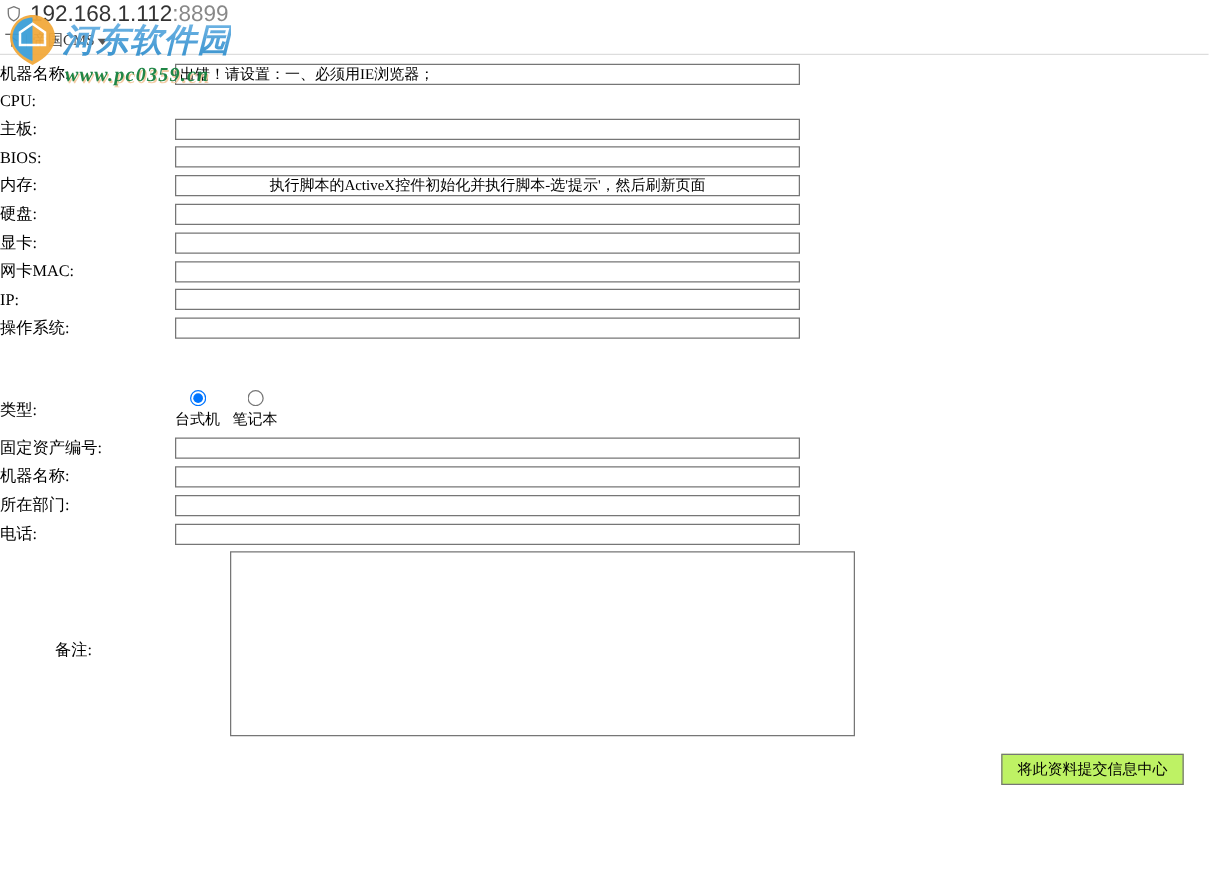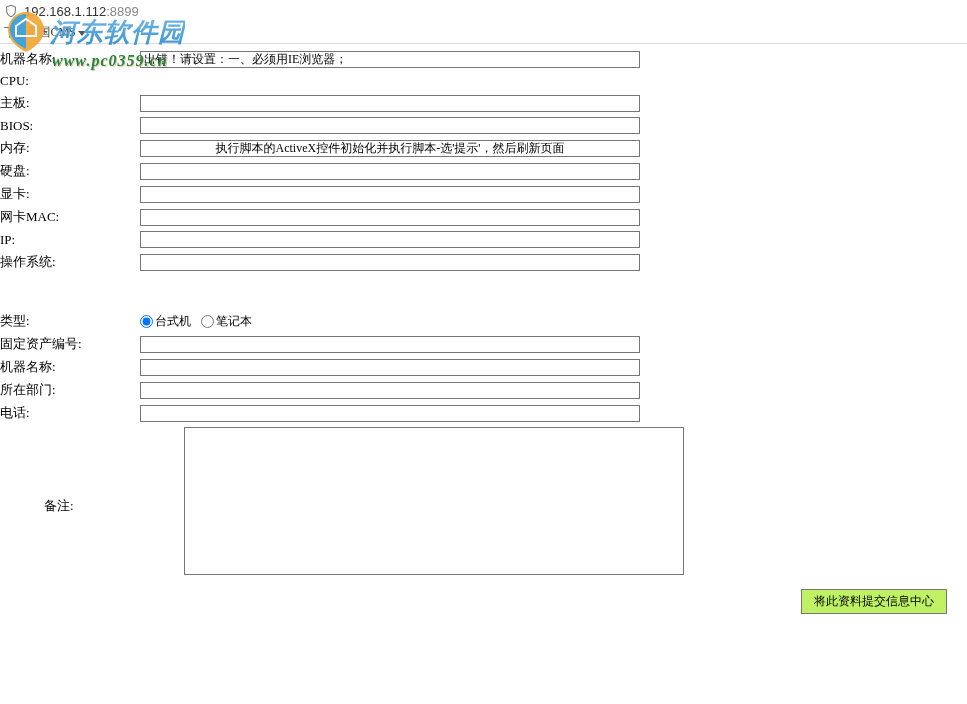--- a/index.html
+++ b/index.html
@@ -10,21 +10,21 @@
       width: 967px;
       height: 704px;
       position: relative;
       overflow: hidden;
     }
     .addr-bar {
       display: flex;
       align-items: center;
       height: 22px;
       padding: 0 4px;
-      font-size: 13px;
+      font-size: 18px;
       font-family: Arial, sans-serif;
       color: #555;
     }
     .shield {
       width: 14px; height: 14px;
       margin-right: 6px;
     }
     .addr { color: #888; }
     .addr .host { color: #333; }
     .toolbar {
@@ -117,20 +117,21 @@
     .fld .radio-group {
       display: flex;
       align-items: center;
       gap: 4px;
     }
     .fld .radio-group label {
       display: flex;
       align-items: center;
       gap: 2px;
       margin-right: 6px;
+      flex-direction: column;
     }
     .gap { height: 36px; }
     .remark-row { align-items: flex-start; margin-left: 44px; }
     .remark-row .lbl { padding-top: 70px; }
     .submit-row {
       display:flex;
       justify-content:flex-end;
       padding-right: 20px;
       margin-top: 10px;
     }

